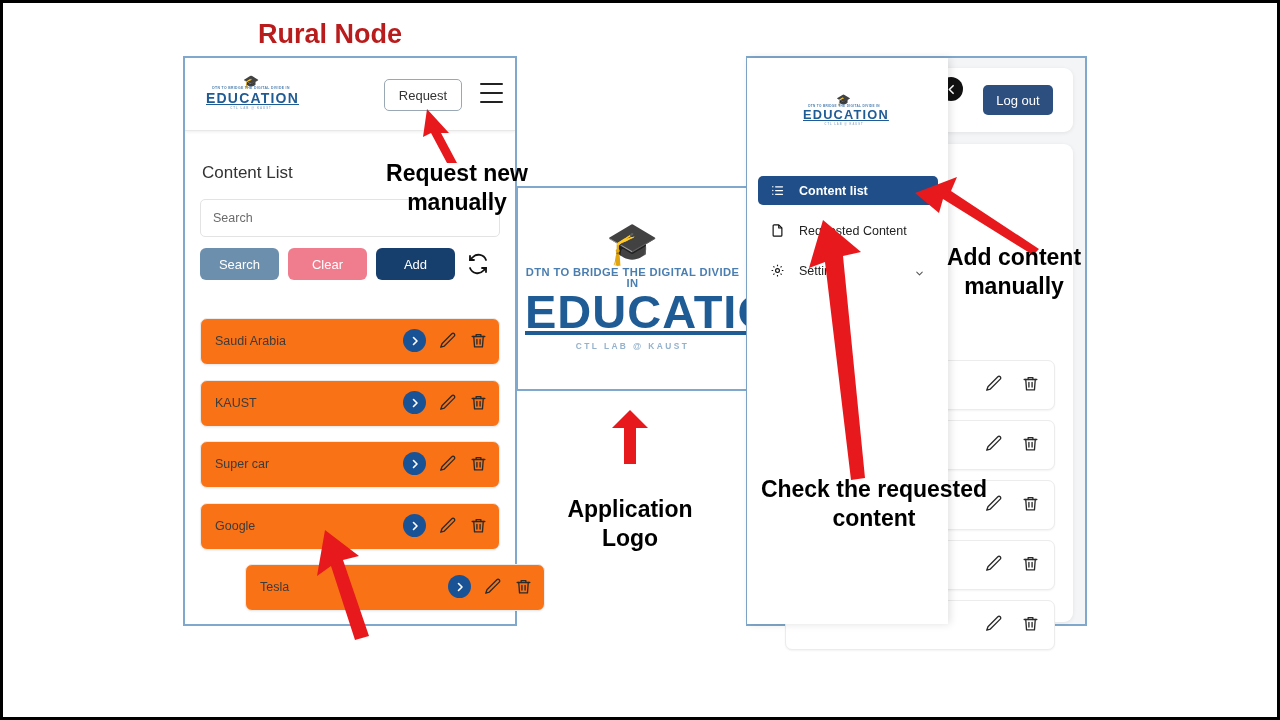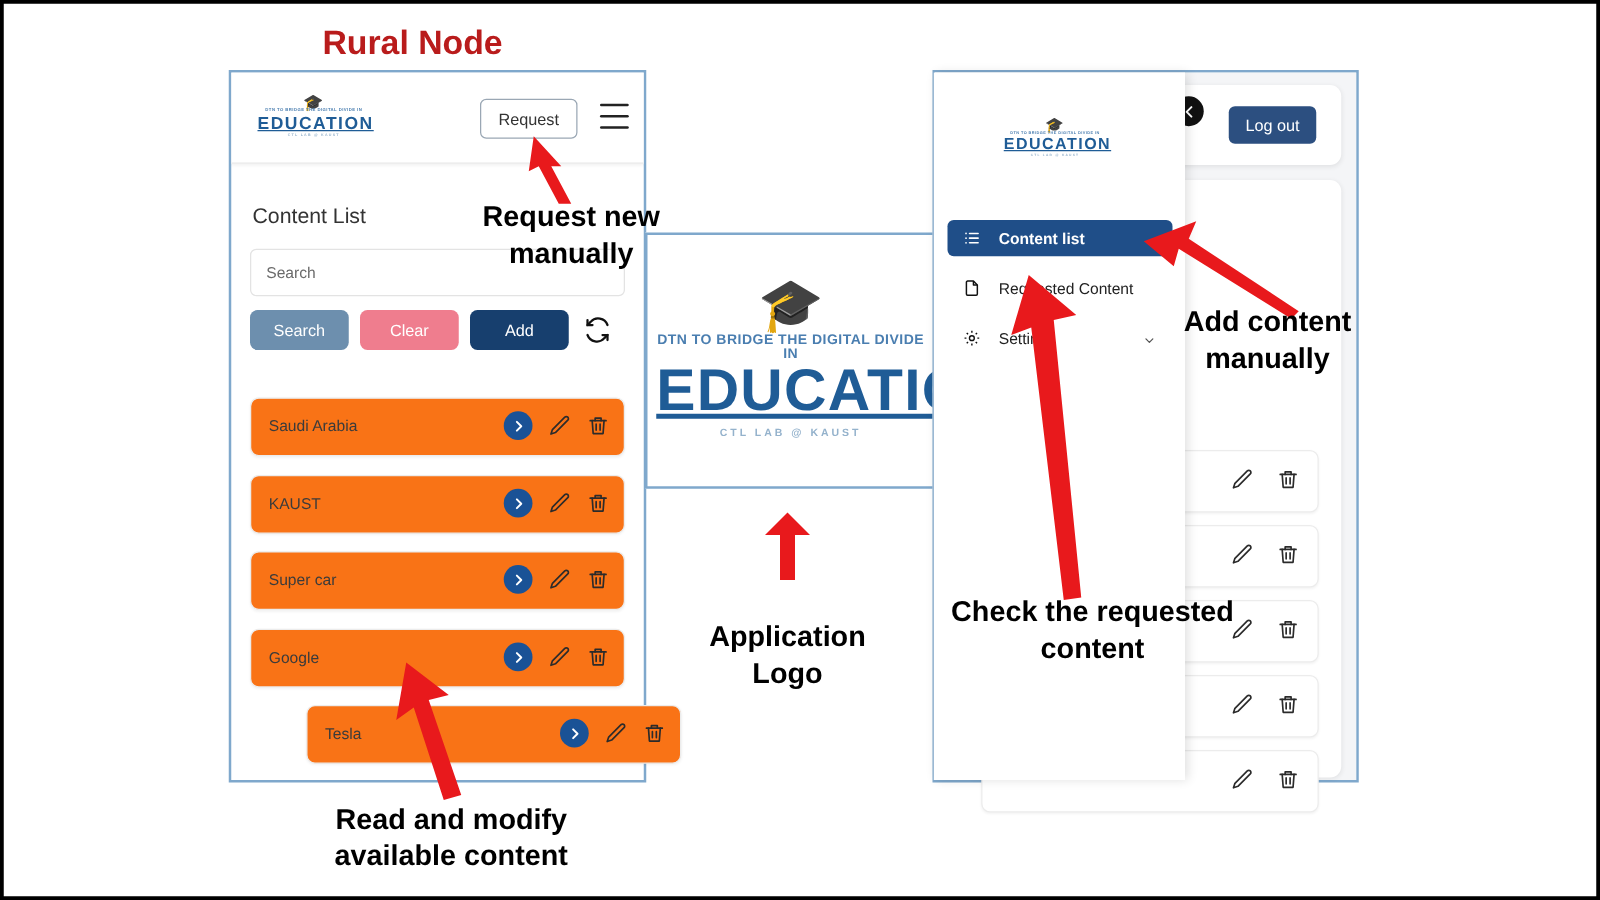--- a/index.html
+++ b/index.html
@@ -512,22 +512,20 @@
   <svg class="arrow-svg" style="left: 910px; top: 170px; z-index: 8;" width="130" height="82" viewBox="0 0 130 82">
     <path d="M2 20 L44 4 L38 18 L126 76 L120 82 L30 26 L26 40 Z" fill="#E8191C"></path>
   </svg>
 
   <svg class="arrow-svg" style="left: 800px; top: 215px; z-index: 8;" width="70" height="265" viewBox="0 0 70 265">
     <path d="M48 262 L22 44 L6 50 L20 2 L58 34 L40 38 L62 260 Z" fill="#E8191C"></path>
   </svg>
 
   <div class="annot" id="an-request" style="z-index: 9;">Request new
 manually</div>
-  <div class="annot" id="an-read" style="z-index: 9;">Read and modify
-available content</div>
   <div class="annot" id="an-applogo" style="z-index: 9;">Application
 Logo</div>
   <div class="annot" id="an-add" style="z-index: 9;">Add content
 manually</div>
   <div class="annot" id="an-check" style="z-index: 9;">Check the requested
 content</div>
 
 </div>
 
 </body></html>

